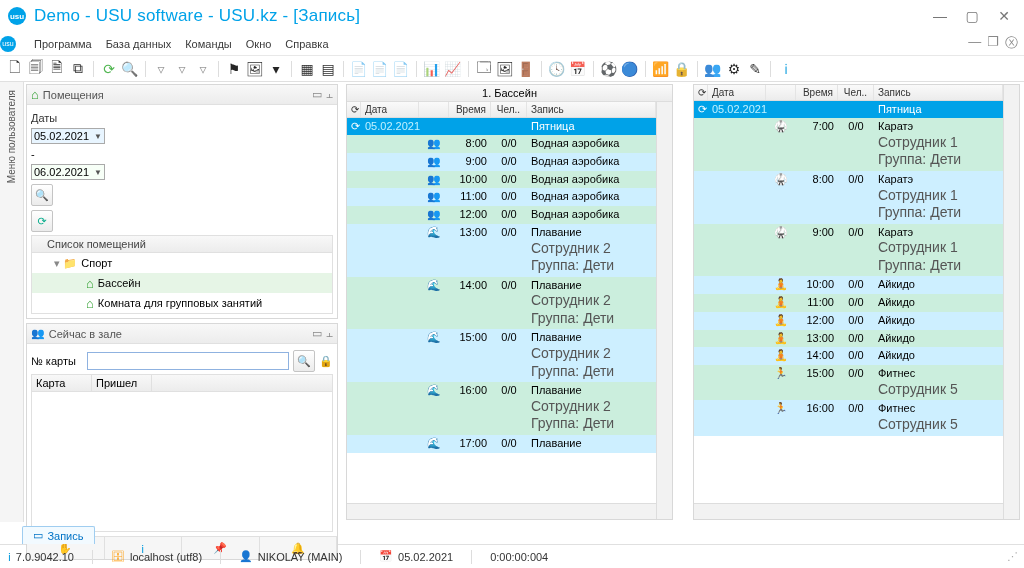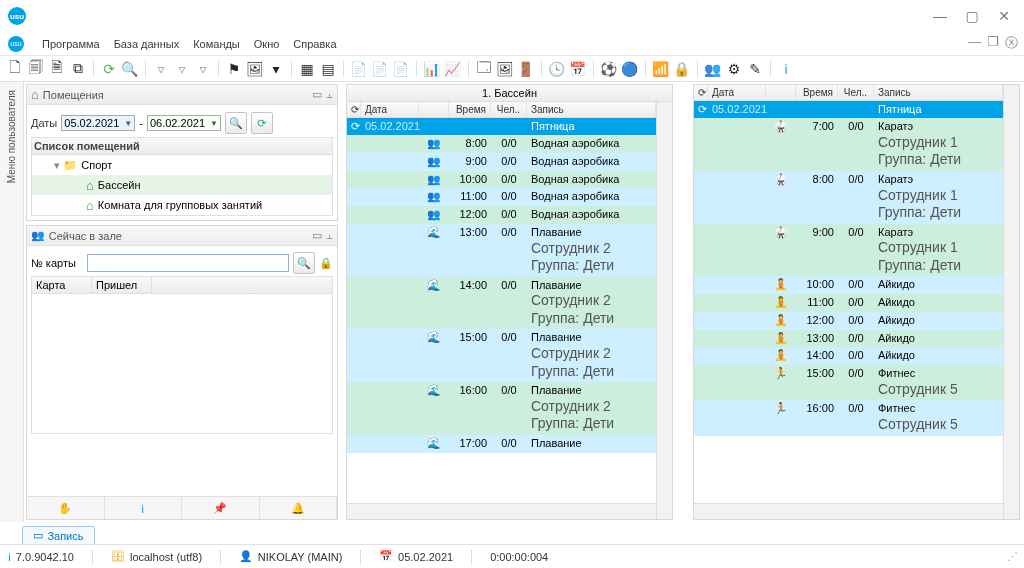--- a/index.html
+++ b/index.html
@@ -6,21 +6,21 @@
   body { background: #fff; width: 1024px; height: 568px; overflow: hidden; position: relative; }
 
   
   .titlebar { height: 32px; display: flex; align-items: center; padding: 0 8px; }
   .titlebar .logo { width: 18px; height: 18px; background: #00a2e8; border-radius: 50%; display: flex; align-items: center; justify-content: center; color: #fff; font-size: 8px; font-weight: bold; margin-right: 8px; }
   .titlebar .title { font-size: 17px; color: #00a2e8; letter-spacing: .2px; }
   .titlebar .win-controls { margin-left: auto; display: flex; gap: 8px; }
   .titlebar .win-controls span { width: 24px; height: 24px; display: flex; align-items: center; justify-content: center; color: #777; cursor: pointer; font-size: 14px; }
 
   
-  .menubar { height: 24px; display: flex; align-items: center; padding-left: 8px; gap: 14px; color: #3a3a3a; border-bottom: 1px solid #e8e8e8; position: relative; }
+  .menubar { height: 24px; display: flex; align-items: center; gap: 14px; color: #3a3a3a; border-bottom: 1px solid #e8e8e8; position: relative; }
   .menubar .mini-logo { width: 16px; height: 16px; background: #00a2e8; border-radius: 50%; margin-right: 4px; color:#fff; font-size:7px; display:flex; align-items:center; justify-content:center;}
   .menubar span.item { cursor: pointer; }
   .menubar .mdi-controls { position:absolute; right:6px; top:2px; display:flex; gap:6px; color:#888;}
   .menubar .mdi-controls span{font-size:13px; cursor:pointer;}
 
   
   .toolbar { height: 26px; display: flex; align-items: center; padding: 0 6px; gap: 3px; border-bottom: 1px solid #e0e0e0; }
   .toolbar .btn { width: 18px; height: 18px; display: flex; align-items: center; justify-content: center; font-size: 14px; cursor: pointer; opacity: .85; }
   .toolbar .sep { width: 1px; height: 16px; background: #ddd; margin: 0 3px; }
 
@@ -30,27 +30,27 @@
   .vtab { width: 24px; background: #f5f5f5; border-right: 1px solid #e0e0e0; display: flex; align-items: flex-start; justify-content: center; padding-top: 8px;}
   .vtab span { writing-mode: vertical-rl; transform: rotate(180deg); font-size: 10px; color: #555; }
 
   .leftcol { width: 318px; display: flex; flex-direction: column; gap: 4px; padding: 2px 4px 2px 2px; }
 
   .panel { border: 1px solid #d8d8d8; display: flex; flex-direction: column; }
   .panel-hdr { background: linear-gradient(#f8f8f8,#ececec); height: 20px; display: flex; align-items: center; padding-left: 4px; gap: 4px; color: #555; border-bottom:1px solid #e0e0e0;}
   .panel-hdr .pushpin { margin-left: auto; display:flex; gap:4px; padding-right:4px; color:#888;}
   .panel-body { padding: 4px; background: #fff; }
 
-  .dates-row { display: flex; align-items: center; gap: 4px; padding: 3px 0; }
+  .dates-row { display: flex; align-items: flex-start; gap: 4px; padding: 3px 0; flex-direction: column; }
   .dates-row label { color: #333; }
   .date-input { border: 1px solid #aaa; background:#f7fff7; padding: 1px 2px; width: 74px; display:flex; align-items:center; justify-content:space-between;}
   .date-input:first-of-type{background:#e8f5ff;}
   .iconbtn { width: 22px; height: 22px; border: 1px solid #c4c4c4; background: linear-gradient(#fff,#ebebeb); display: flex; align-items: center; justify-content: center; border-radius: 2px; cursor: pointer; }
 
-  .list-hdr { background: linear-gradient(#f8f8f8,#ececec); padding: 2px 2px; border:1px solid #e0e0e0; color:#444;font-weight:bold;}
+  .list-hdr { background: linear-gradient(#f8f8f8,#ececec); padding: 2px 15px; border:1px solid #e0e0e0; color:#444;}
   .tree { border: 1px solid #e0e0e0; border-top:none; font-size: 11px; }
   .tree .row { display: flex; align-items: center; height: 20px; padding-left: 4px; gap: 4px; }
   .tree .indent1 { padding-left: 22px; }
   .tree .indent2 { padding-left: 54px; }
   .tree .row.selected { background: #e6f5e6; }
   .house-ico{color:#2c9e2c; font-size:13px;}
   .folder-ico{color:#e6b422;}
 
   .form-row { display: flex; align-items: center; gap: 4px; margin: 2px 0; }
   .form-row label { min-width: 52px; }
@@ -95,20 +95,21 @@
 
   .vscroll-stub{width:16px; background:#f2f2f2; border-left:1px solid #ddd;}
   .sched-inner{display:flex; flex:1; overflow:hidden;}
   .sched-main{flex:1; display:flex; flex-direction:column; overflow:hidden;}
 </style>
 </head>
 <body>
 
 <div class="titlebar">
   <div class="logo">usu</div>
+  <div class="title">Demo - USU software - USU.kz - [Запись]</div>
   <div class="win-controls">
     <span>—</span>
     <span>▢</span>
     <span>✕</span>
   </div>
 </div>
 
 <div class="menubar">
   <div class="mini-logo">usu</div>
   <span class="item">Программа</span>

